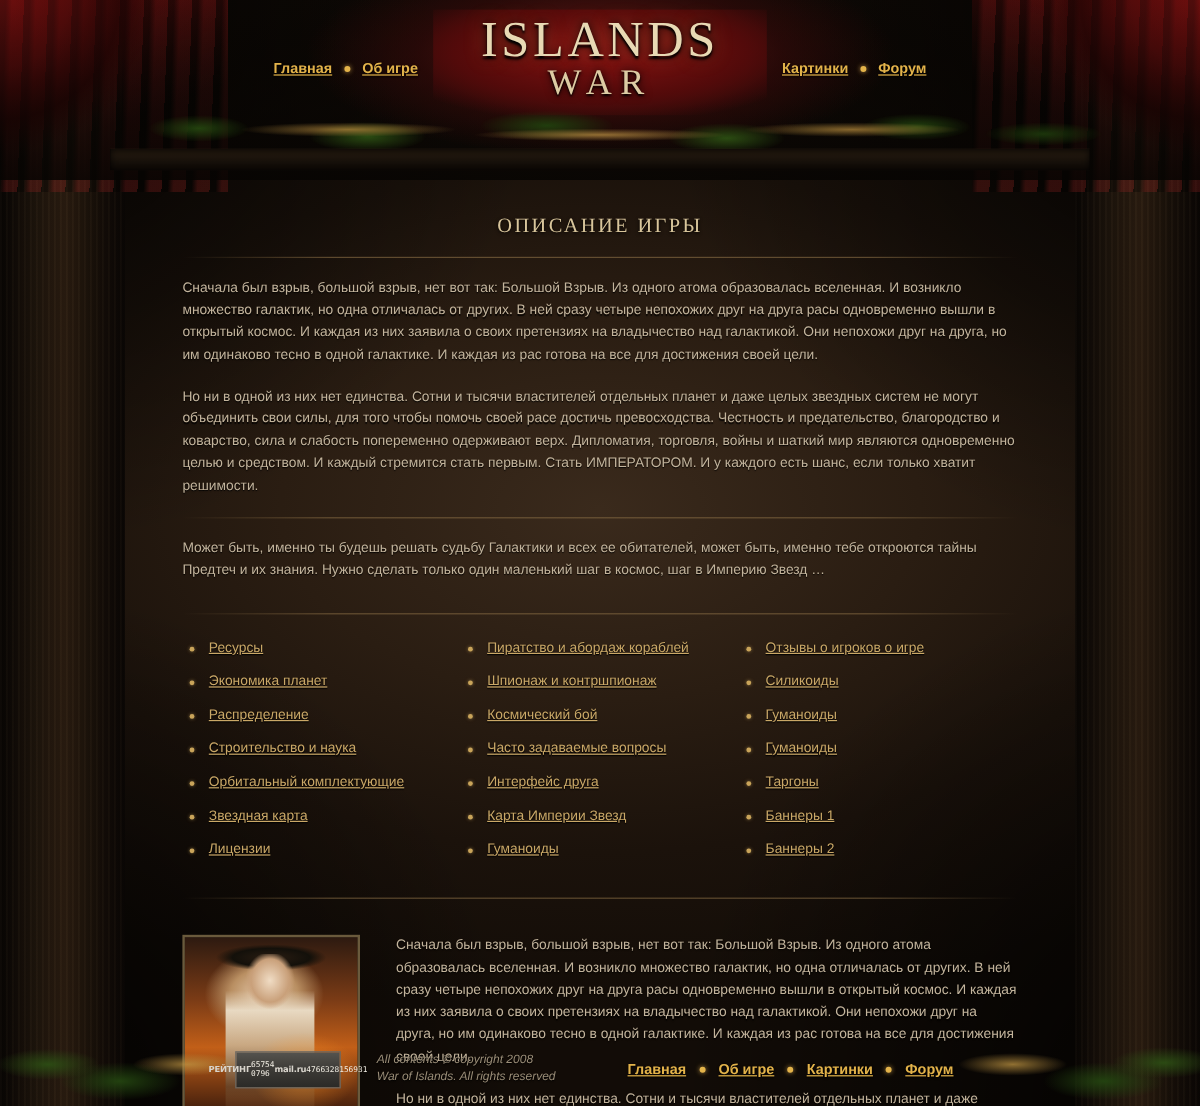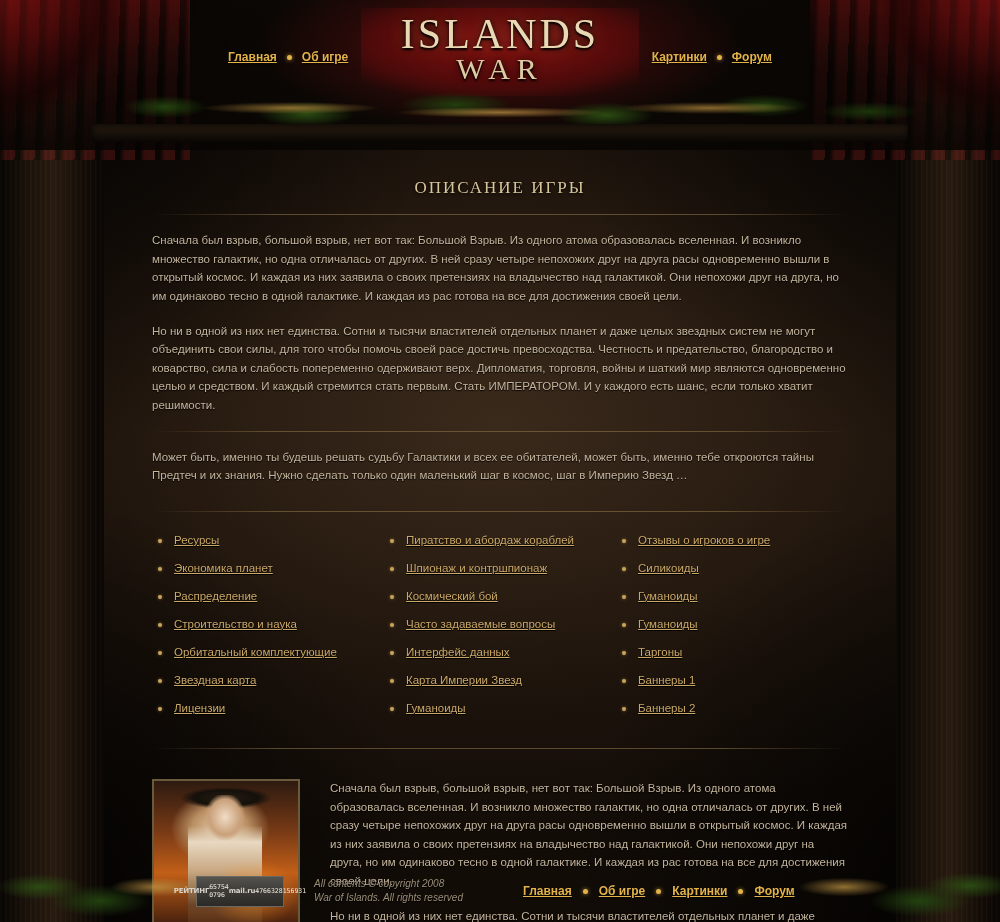--- a/index.html
+++ b/index.html
@@ -387,21 +387,21 @@
           <li><a href="#">Звездная карта</a></li>
           <li><a href="#">Лицензии</a></li>
         </ul>
       </div>
       <div class="link-col">
         <ul>
           <li><a href="#">Пиратство и абордаж кораблей</a></li>
           <li><a href="#">Шпионаж и контршпионаж</a></li>
           <li><a href="#">Космический бой</a></li>
           <li><a href="#">Часто задаваемые вопросы</a></li>
-          <li><a href="#">Интерфейс данных</a></li>
+          <li><a href="#">Интерфейс друга</a></li>
           <li><a href="#">Карта Империи Звезд</a></li>
           <li><a href="#">Гуманоиды</a></li>
         </ul>
       </div>
       <div class="link-col">
         <ul>
           <li><a href="#">Отзывы о игроков о игре</a></li>
           <li><a href="#">Силикоиды</a></li>
           <li><a href="#">Гуманоиды</a></li>
           <li><a href="#">Гуманоиды</a></li>

